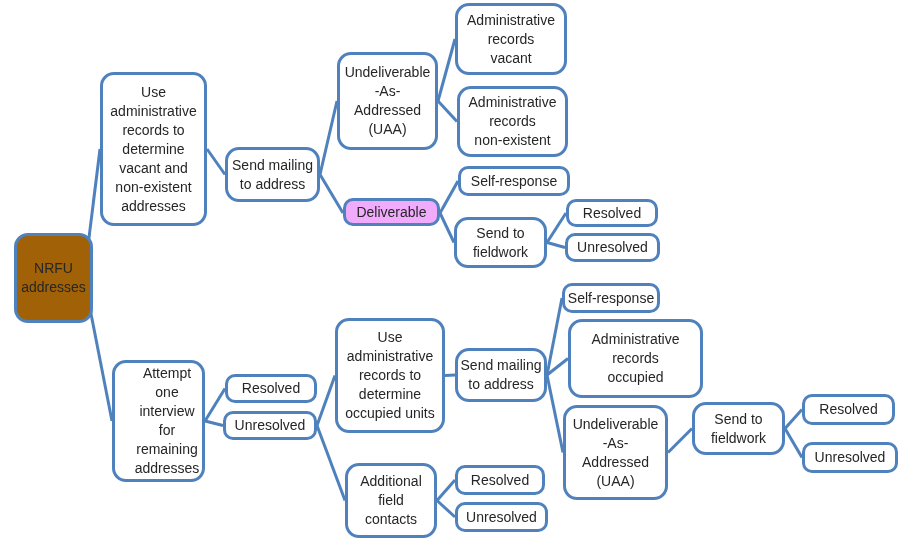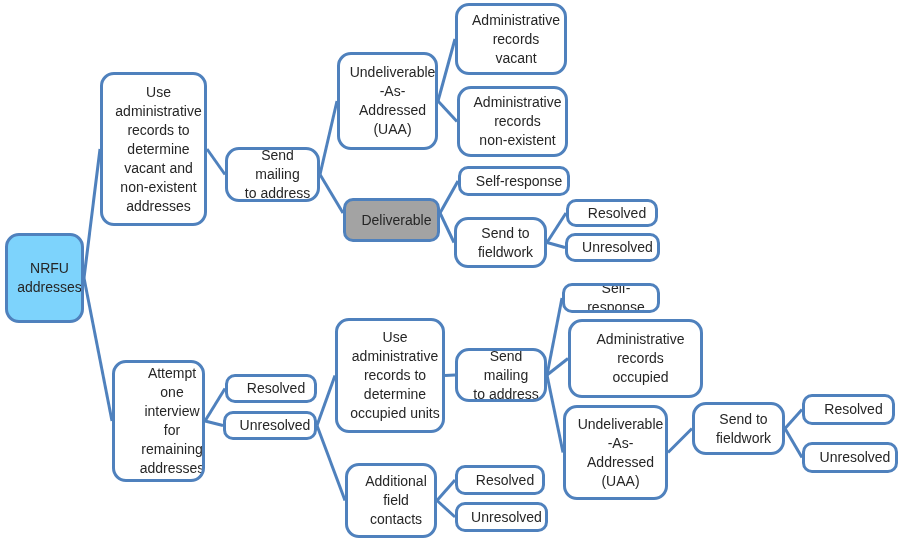--- a/index.html
+++ b/index.html
@@ -33,21 +33,20 @@
     text-align: center;
     color: #262626;
     font-size: 14px;
     line-height: 19px;
     white-space: pre-line;
     overflow: hidden;
   }
   .node span {
     display: block;
     width: 100%;
-    margin-left: 10px;
   }
 </style>
 </head>
 <body>
 
 <div class="canvas">
   <svg id="edges" viewBox="0 0 899 545">
       <line x1="84" y1="278" x2="100" y2="149" stroke="#4F81BD" stroke-width="3"></line>
       <line x1="84" y1="278" x2="112" y2="421" stroke="#4F81BD" stroke-width="3"></line>
       <line x1="207" y1="149" x2="225" y2="174.5" stroke="#4F81BD" stroke-width="3"></line>
@@ -67,42 +66,42 @@
       <line x1="547" y1="375" x2="562" y2="298" stroke="#4F81BD" stroke-width="3"></line>
       <line x1="547" y1="375" x2="568" y2="358.5" stroke="#4F81BD" stroke-width="3"></line>
       <line x1="547" y1="375" x2="563" y2="452.5" stroke="#4F81BD" stroke-width="3"></line>
       <line x1="668" y1="452.5" x2="692" y2="428.5" stroke="#4F81BD" stroke-width="3"></line>
       <line x1="785" y1="428.5" x2="802" y2="409.5" stroke="#4F81BD" stroke-width="3"></line>
       <line x1="785" y1="428.5" x2="802" y2="457.5" stroke="#4F81BD" stroke-width="3"></line>
       <line x1="437" y1="500.5" x2="455" y2="480" stroke="#4F81BD" stroke-width="3"></line>
       <line x1="437" y1="500.5" x2="455" y2="517" stroke="#4F81BD" stroke-width="3"></line>
     </svg>
   <div id="nodes">
-      <div class="node" style="left: 5px; top: 233px; width: 79px; height: 90px; border-radius: 14px; border-color: rgb(79, 129, 189); background: #7dd3fc; color: rgb(38, 38, 38);"><span>NRFU
+      <div class="node" style="left: 14px; top: 233px; width: 79px; height: 90px; border-radius: 14px; border-color: rgb(79, 129, 189); background: #a16207; color: rgb(38, 38, 38);"><span>NRFU
 addresses</span></div>
       <div class="node" style="left: 100px; top: 72px; width: 107px; height: 154px; border-radius: 14px; border-color: rgb(79, 129, 189); background: rgb(255, 255, 255); color: rgb(38, 38, 38);"><span>Use
 administrative
 records to
 determine
 vacant and
 non-existent
 addresses</span></div>
       <div class="node" style="left: 225px; top: 147px; width: 95px; height: 55px; border-radius: 14px; border-color: rgb(79, 129, 189); background: rgb(255, 255, 255); color: rgb(38, 38, 38);"><span>Send mailing
 to address</span></div>
       <div class="node" style="left: 337px; top: 52px; width: 101px; height: 98px; border-radius: 14px; border-color: rgb(79, 129, 189); background: rgb(255, 255, 255); color: rgb(38, 38, 38);"><span>Undeliverable
 -As-
 Addressed
 (UAA)</span></div>
       <div class="node" style="left: 455px; top: 3px; width: 112px; height: 72px; border-radius: 14px; border-color: rgb(79, 129, 189); background: rgb(255, 255, 255); color: rgb(38, 38, 38);"><span>Administrative
 records
 vacant</span></div>
       <div class="node" style="left: 457px; top: 86px; width: 111px; height: 71px; border-radius: 14px; border-color: rgb(79, 129, 189); background: rgb(255, 255, 255); color: rgb(38, 38, 38);"><span>Administrative
 records
 non-existent</span></div>
-      <div class="node" style="left: 343px; top: 198px; width: 97px; height: 44px; border-radius: 10px; border-color: rgb(79, 129, 189); background: #a3a3a3; color: rgb(38, 38, 38);"><span>Deliverable</span></div>
+      <div class="node" style="left: 343px; top: 198px; width: 97px; height: 28px; border-radius: 10px; border-color: rgb(79, 129, 189); background: #f0abfc; color: rgb(38, 38, 38);"><span>Deliverable</span></div>
       <div class="node" style="left: 458px; top: 166px; width: 112px; height: 30px; border-radius: 10px; border-color: rgb(79, 129, 189); background: rgb(255, 255, 255); color: rgb(38, 38, 38);"><span>Self-response</span></div>
       <div class="node" style="left: 454px; top: 217px; width: 93px; height: 51px; border-radius: 14px; border-color: rgb(79, 129, 189); background: rgb(255, 255, 255); color: rgb(38, 38, 38);"><span>Send to
 fieldwork</span></div>
       <div class="node" style="left: 566px; top: 199px; width: 92px; height: 28px; border-radius: 10px; border-color: rgb(79, 129, 189); background: rgb(255, 255, 255); color: rgb(38, 38, 38);"><span>Resolved</span></div>
       <div class="node" style="left: 565px; top: 233px; width: 95px; height: 29px; border-radius: 10px; border-color: rgb(79, 129, 189); background: rgb(255, 255, 255); color: rgb(38, 38, 38);"><span>Unresolved</span></div>
       <div class="node" style="left: 112px; top: 360px; width: 93px; height: 122px; border-radius: 14px; border-color: rgb(79, 129, 189); background: rgb(255, 255, 255); color: rgb(38, 38, 38); padding-left: 17px;"><span>Attempt one
 interview
 for
 remaining
 addresses</span></div>

